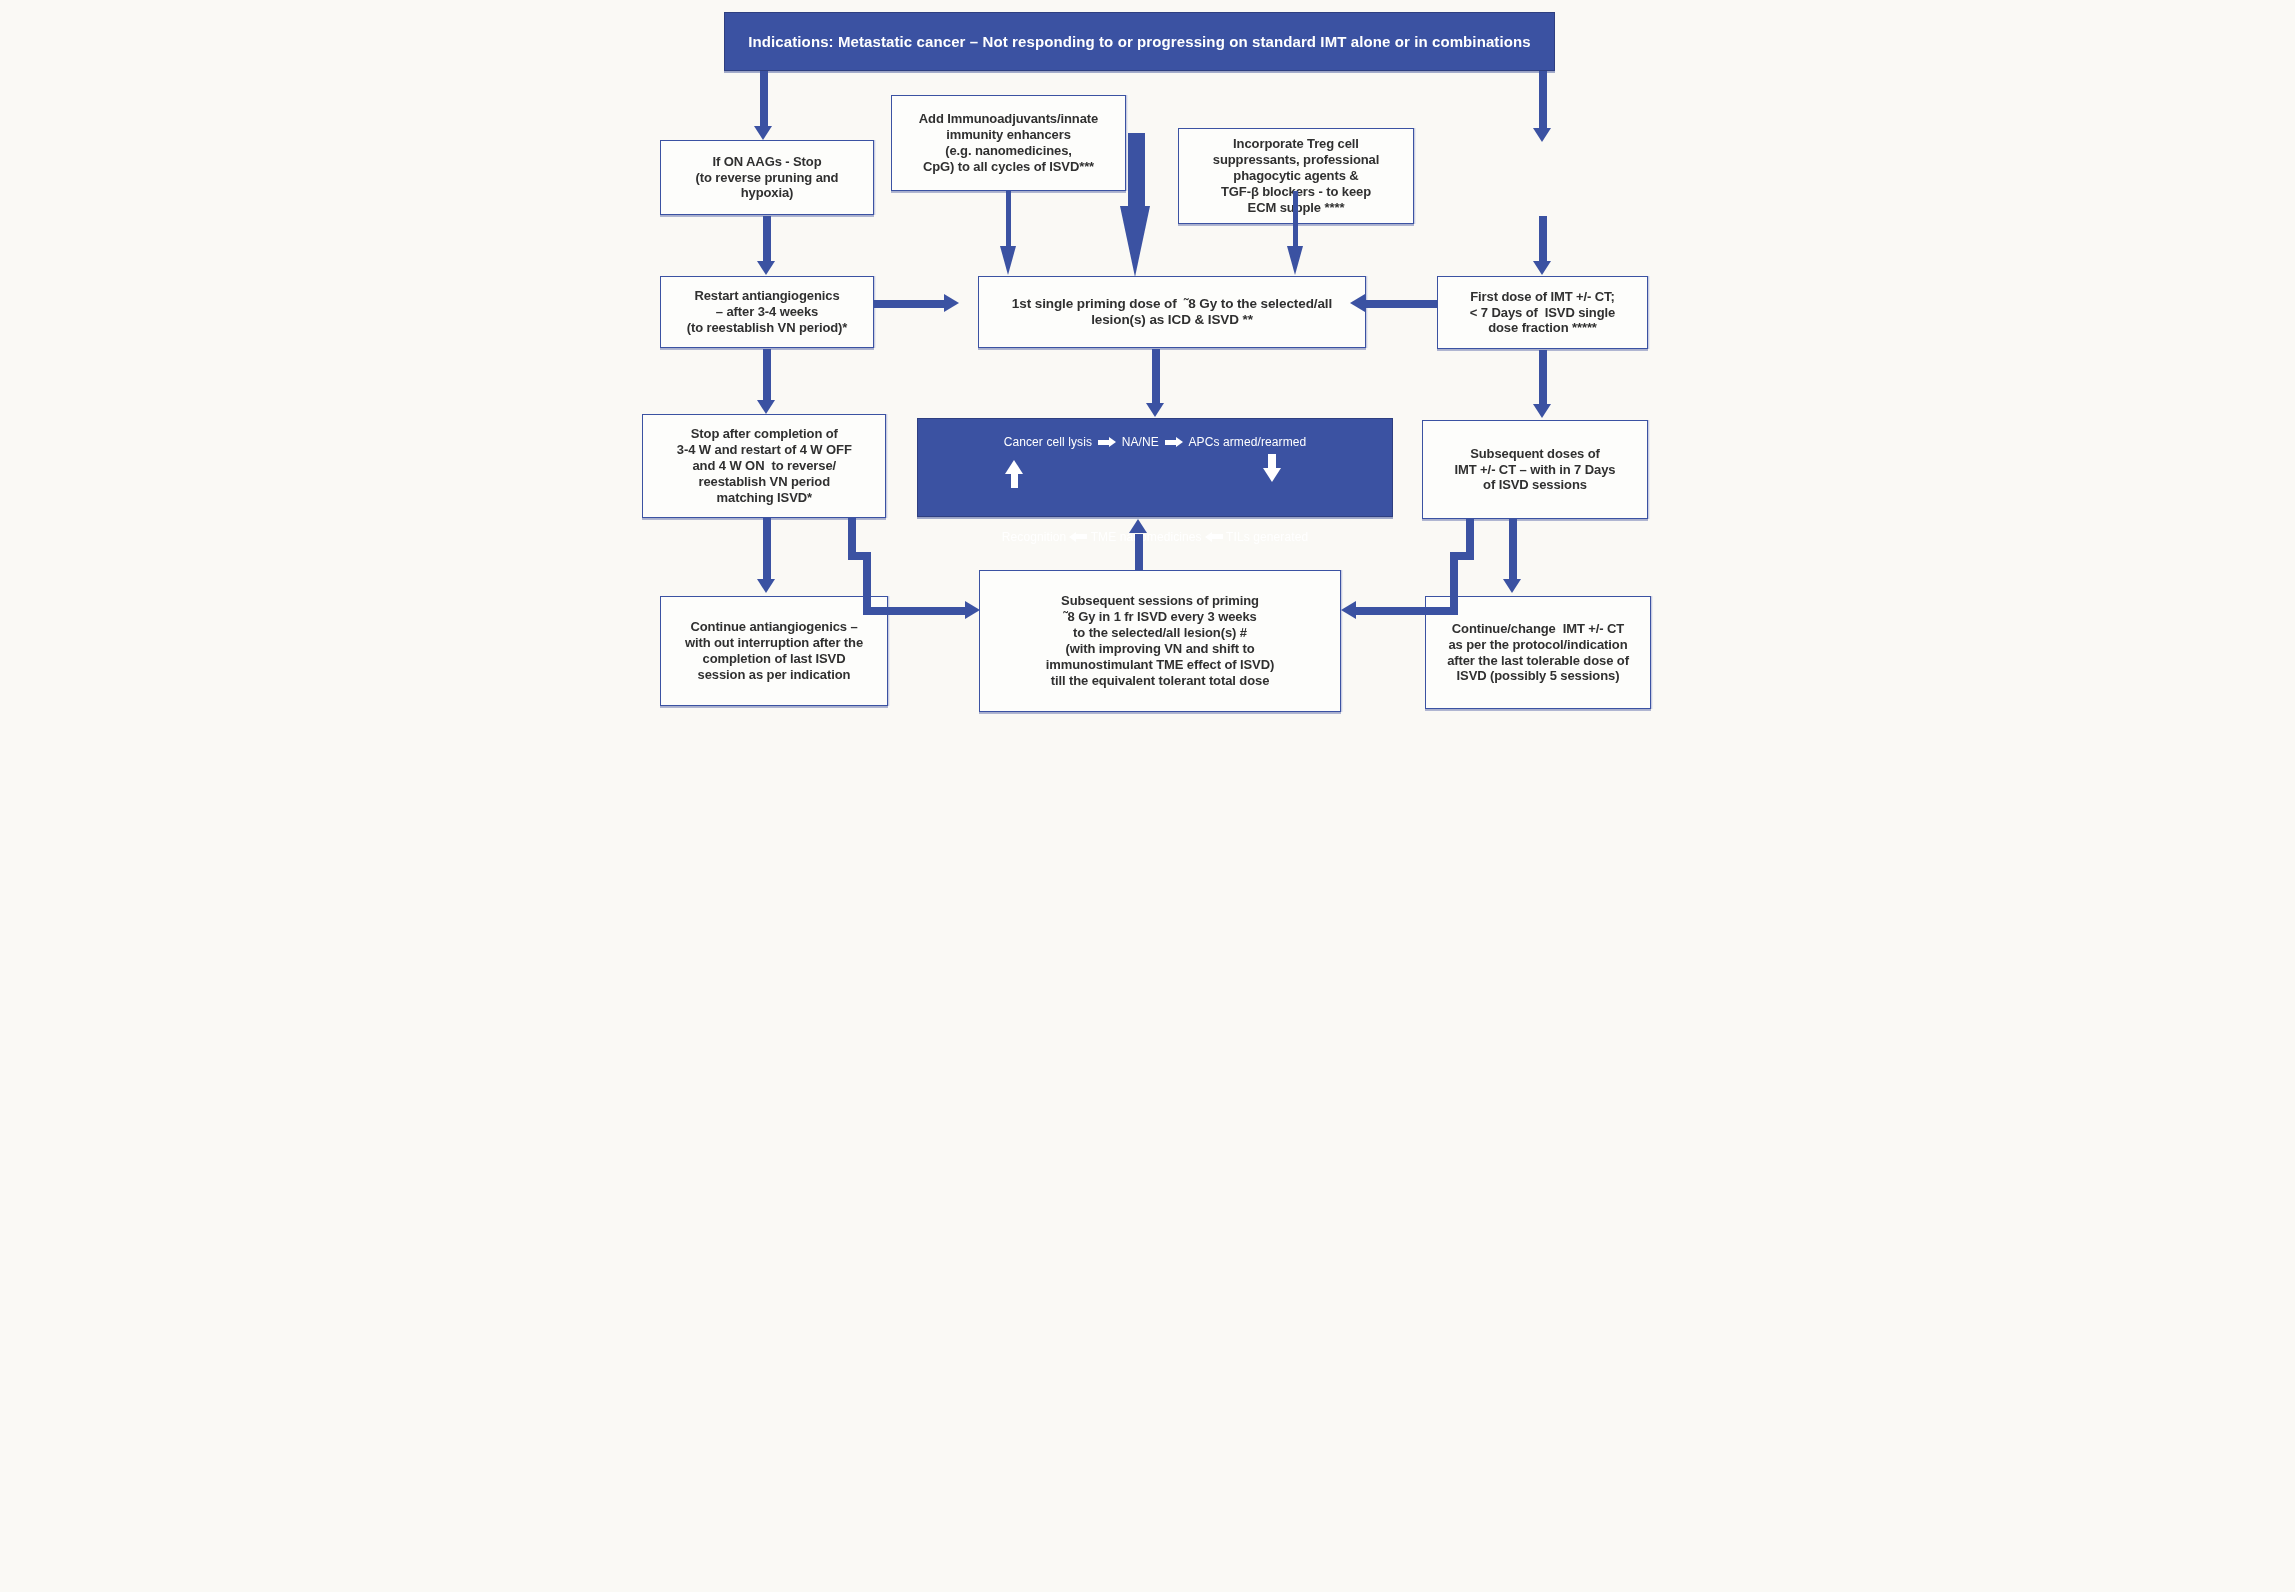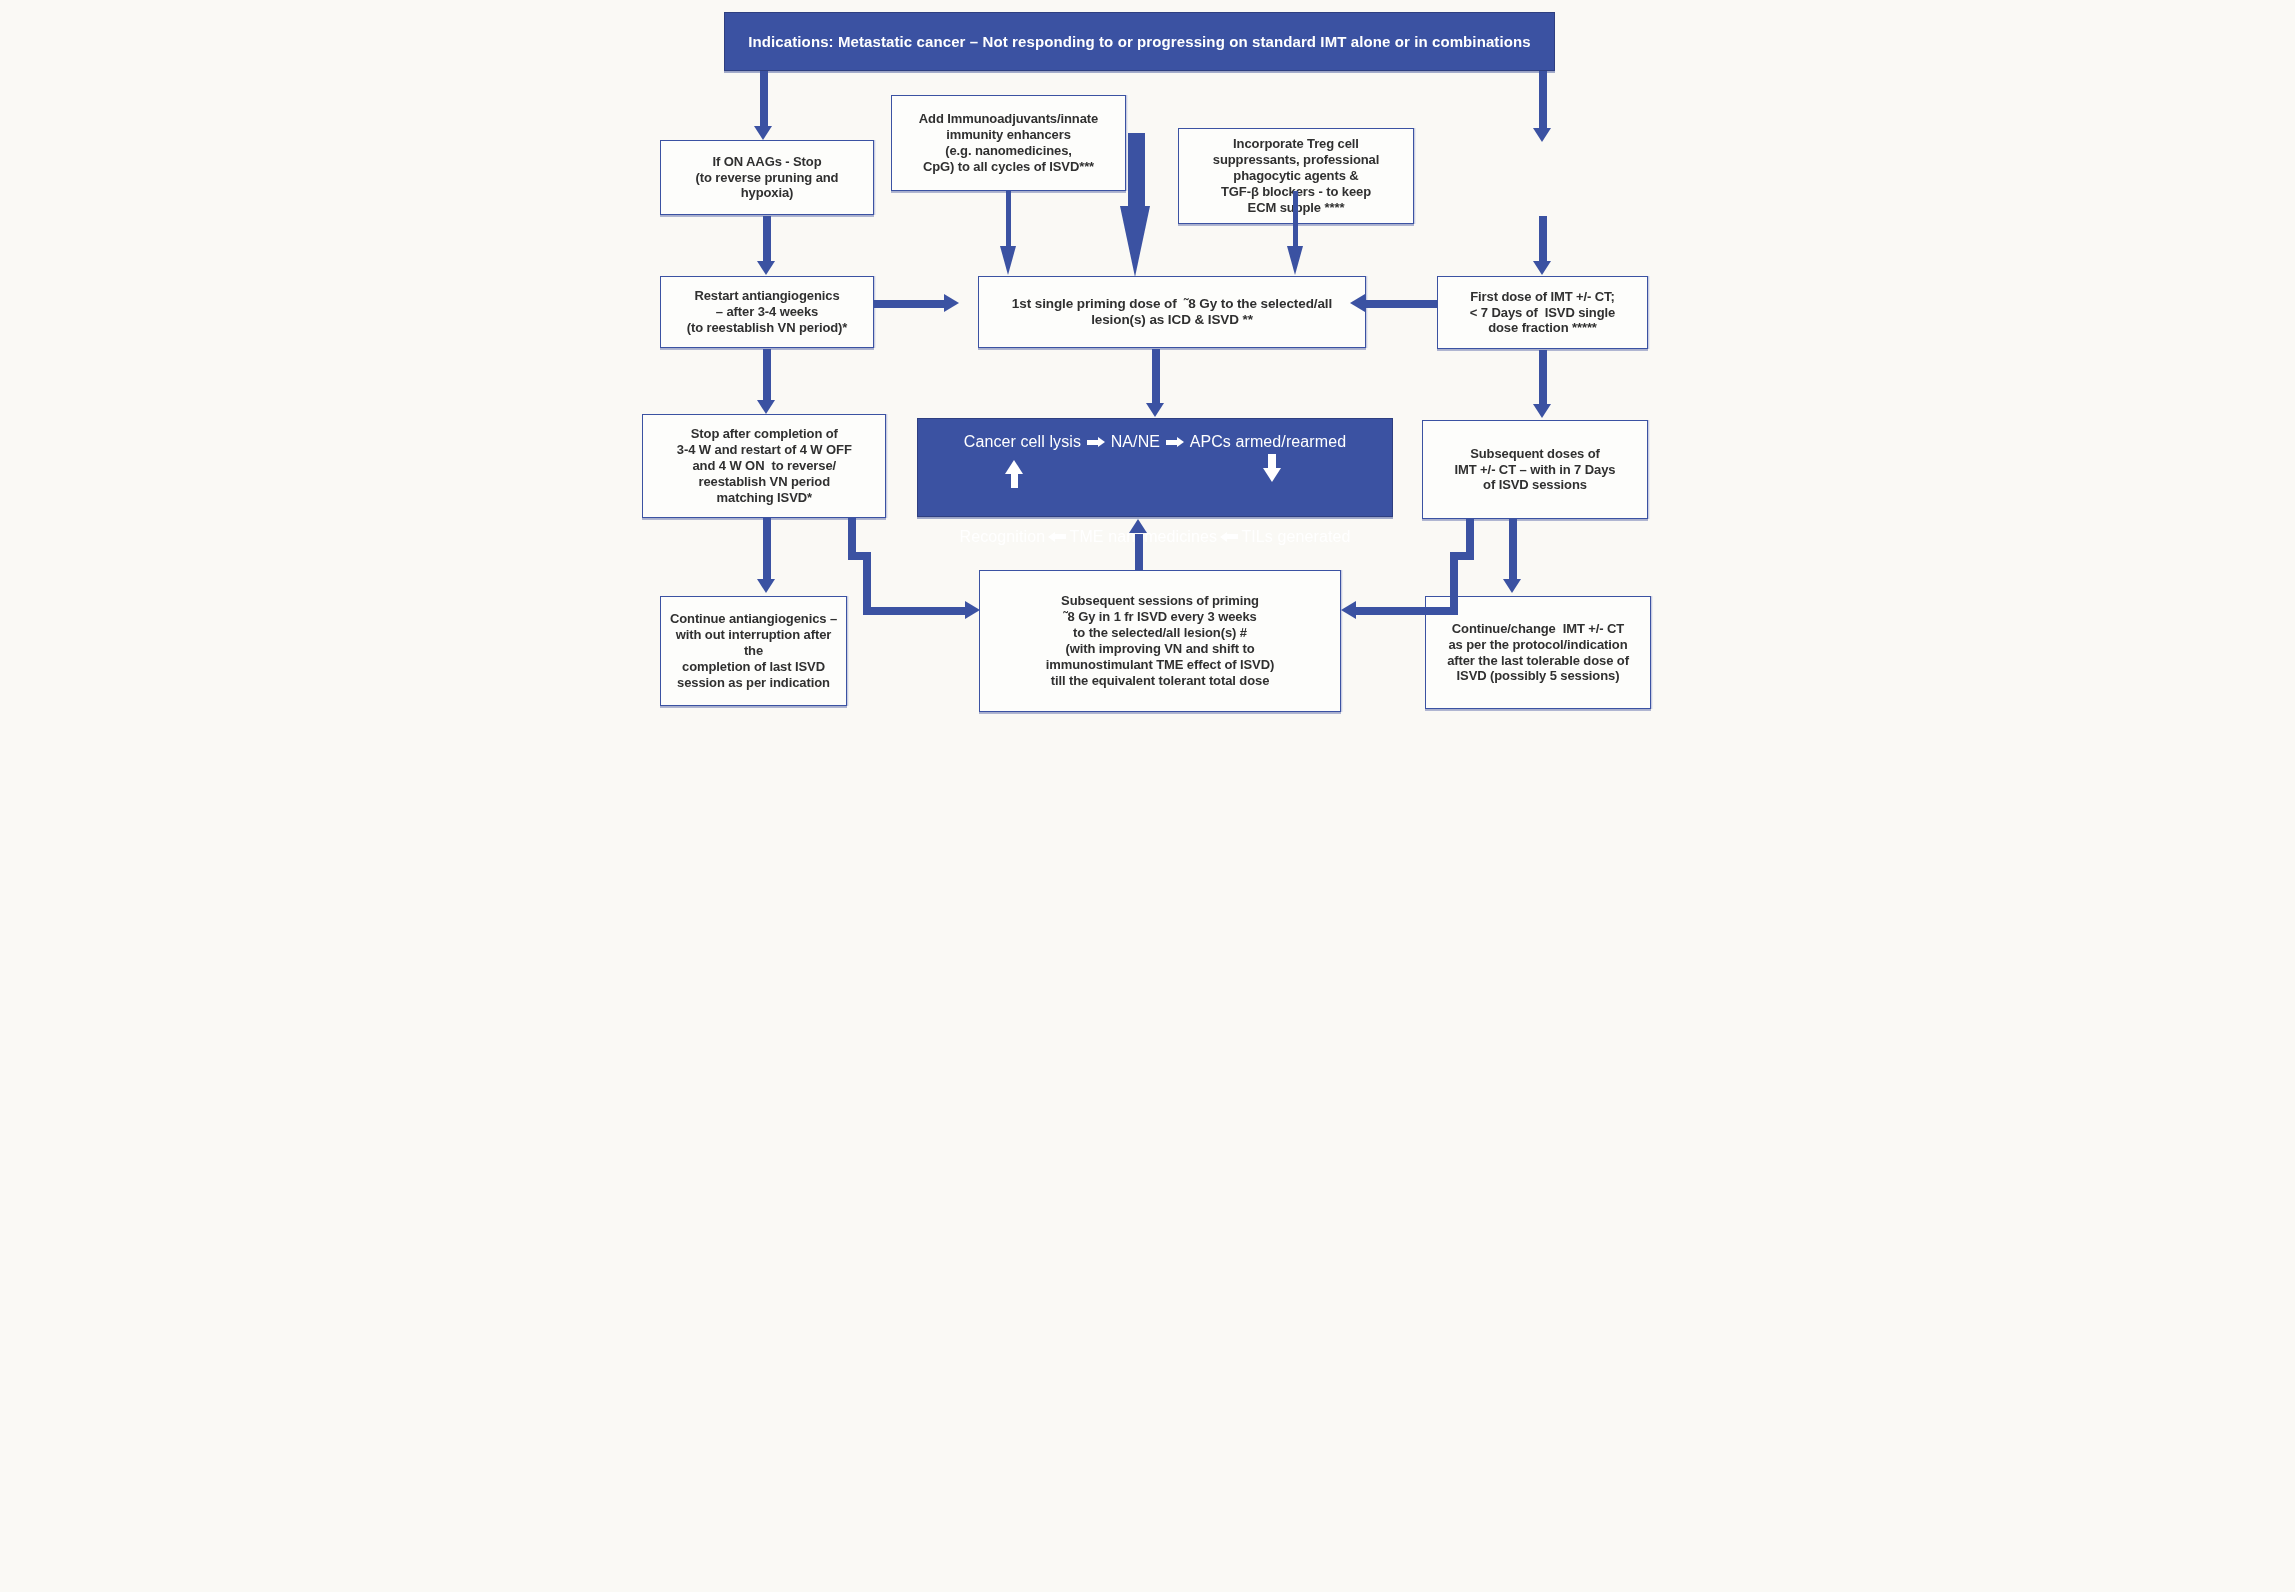--- a/index.html
+++ b/index.html
@@ -35,21 +35,21 @@
     color:#fff;font-weight:700;font-size:15px;letter-spacing:0.1px;
   }
   #cycle-box{
     position:absolute;left:285px;top:418px;width:476px;height:99px;box-sizing:border-box;
     background:var(--blue);border:1.3px solid var(--blue-dark);
     box-shadow:0 1.9px 0 #9aa3c6;
   }
   .cycle-row{
     position:absolute;left:0;width:100%;height:23px;
     display:flex;align-items:center;justify-content:center;
-    color:#fff;font-size:16px;font-weight:400;letter-spacing:0.1px;white-space:pre;
+    color:#fff;font-size:12px;font-weight:400;letter-spacing:0.1px;white-space:pre;
   }
   #cycle-row-1{top:11.6px;}
   #cycle-row-2{top:62px;margin-top:44px;}
   
   .warrow{display:inline-flex;align-items:center;margin:0 5.8px;}
   .warrow .wbar{width:11px;height:5.2px;background:#fff;}
   .warrow .wtri-r{width:0;height:0;border-top:5.2px solid transparent;border-bottom:5.2px solid transparent;border-left:7.7px solid #fff;}
   .warrow .wtri-l{width:0;height:0;border-top:5.2px solid transparent;border-bottom:5.2px solid transparent;border-right:7.7px solid #fff;}
   
   .bar{position:absolute;background:var(--blue);}
@@ -139,21 +139,21 @@
 and 4 W ON  to reverse/
 reestablish VN period
 matching ISVD*</span>
   </div>
   <div class="node" style="left:790px;top:420px;width:226px;height:99px;">
     <span class="node-text">Subsequent doses of
 IMT +/- CT – with in 7 Days
 of ISVD sessions</span>
   </div>
 
-  <div class="node" style="left:28px;top:596px;width:187px;height:110px;">
+  <div class="node" style="left:28px;top:596px;width:228px;height:110px;">
     <span class="node-text">Continue antiangiogenics –
 with out interruption after the
 completion of last ISVD
 session as per indication</span>
   </div>
   <div class="node" style="left:347px;top:570px;width:362px;height:142px;">
     <span class="node-text">Subsequent sessions of priming
 ˜8 Gy in 1 fr ISVD every 3 weeks
 to the selected/all lesion(s) #
 (with improving VN and shift to

